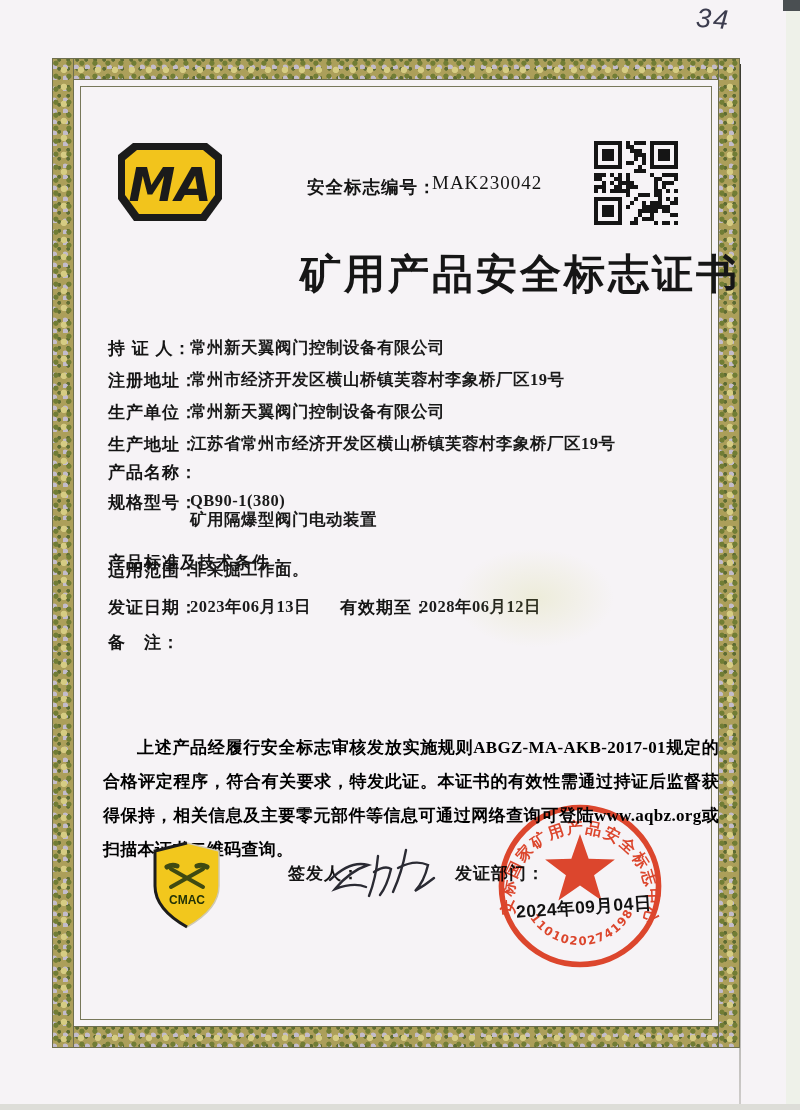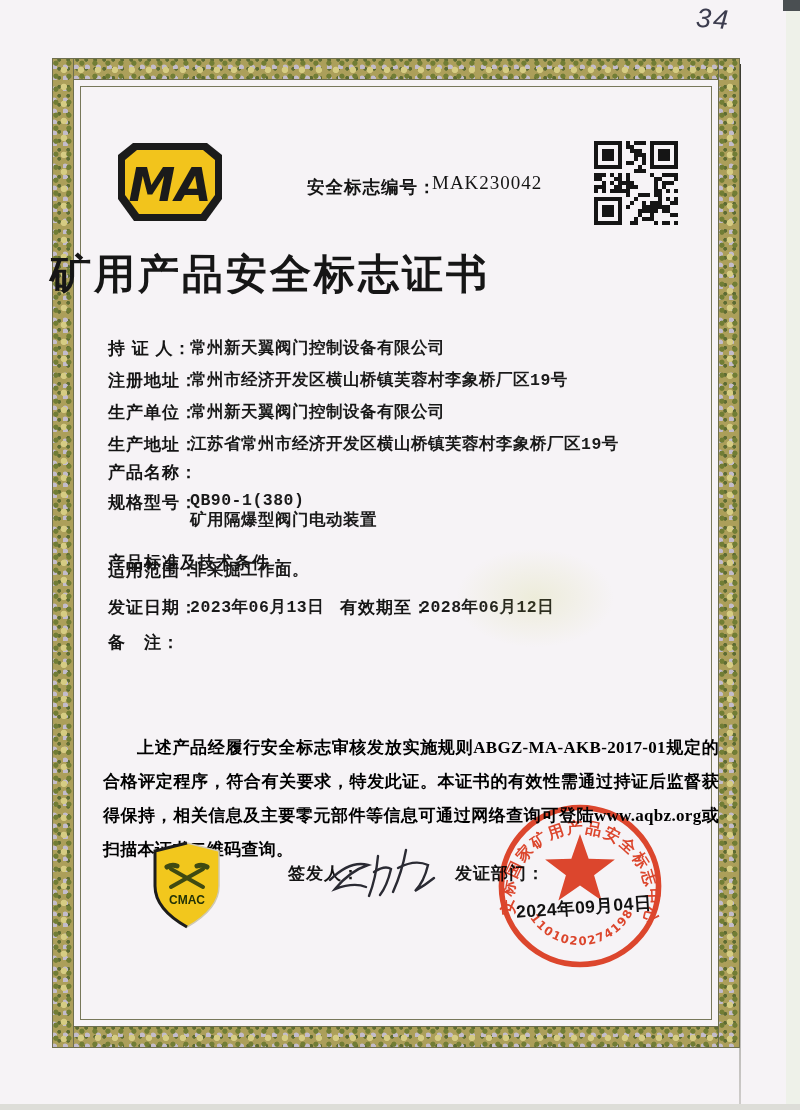--- a/index.html
+++ b/index.html
@@ -20,26 +20,26 @@
       radial-gradient(circle at 30% 40%, #717d35 2.2px, rgba(0,0,0,0) 3px),
       radial-gradient(circle at 70% 70%, #d6cc83 2.8px, rgba(0,0,0,0) 3.6px),
       radial-gradient(circle at 20% 85%, #c3bccb 2.4px, rgba(0,0,0,0) 3.2px),
       radial-gradient(circle at 80% 20%, #5d6b33 1.6px, rgba(0,0,0,0) 2.2px);
     background-size:13px 13px,17px 17px,11px 11px,9px 9px;
     box-shadow:inset 0 0 0 1px #6e6e4e;}
   .inner-line{left:80px;top:86px;width:630px;height:932px;border:1.5px solid #77775a;}
   
   .certno-label{left:307px;top:175px;font-size:17.5px;font-weight:bold;color:#141414;letter-spacing:1px;}
   .certno-value{left:432px;top:172px;font-size:19px;font-family:"Liberation Serif",serif;color:#141414;letter-spacing:1px;}
-  .title{left:50px;top:247px;width:690px;text-align:left;font-size:41px;font-weight:bold;
+  .title{left:50px;top:247px;width:690px;text-align:right;font-size:41px;font-weight:bold;
          color:#161616;font-family:"Liberation Serif","DejaVu Serif",serif;letter-spacing:3px;}
   
   .flabel{font-size:17px;font-weight:bold;color:#141414;letter-spacing:1px;white-space:pre;}
   .fvalue{font-size:16.5px;font-weight:bold;color:#1a1a1a;
-          font-family:Liberation Mono, monospace;letter-spacing:.5px;white-space:nowrap;}
+          font-family:Liberation Serif, serif;letter-spacing:.5px;white-space:nowrap;}
   .std-value{left:264px;top:518px;font-size:15px;font-weight:bold;line-height:20px;
              font-family:"DejaVu Sans Mono",monospace;color:#1a1a1a;white-space:nowrap;}
   .para{left:103px;top:731px;width:616px;font-size:17px;font-weight:bold;line-height:34px;
         color:#000000;font-family:"Liberation Serif","DejaVu Serif",serif;
         text-indent:2em;text-align:justify;letter-spacing:.3px;}
   
   .smudge{left:455px;top:548px;width:160px;height:100px;border-radius:50%;
           background:radial-gradient(ellipse, rgba(190,200,70,.16), rgba(190,200,70,0) 70%);}
   
   .sign-label{font-size:17px;font-weight:bold;color:#141414;letter-spacing:1px;}

